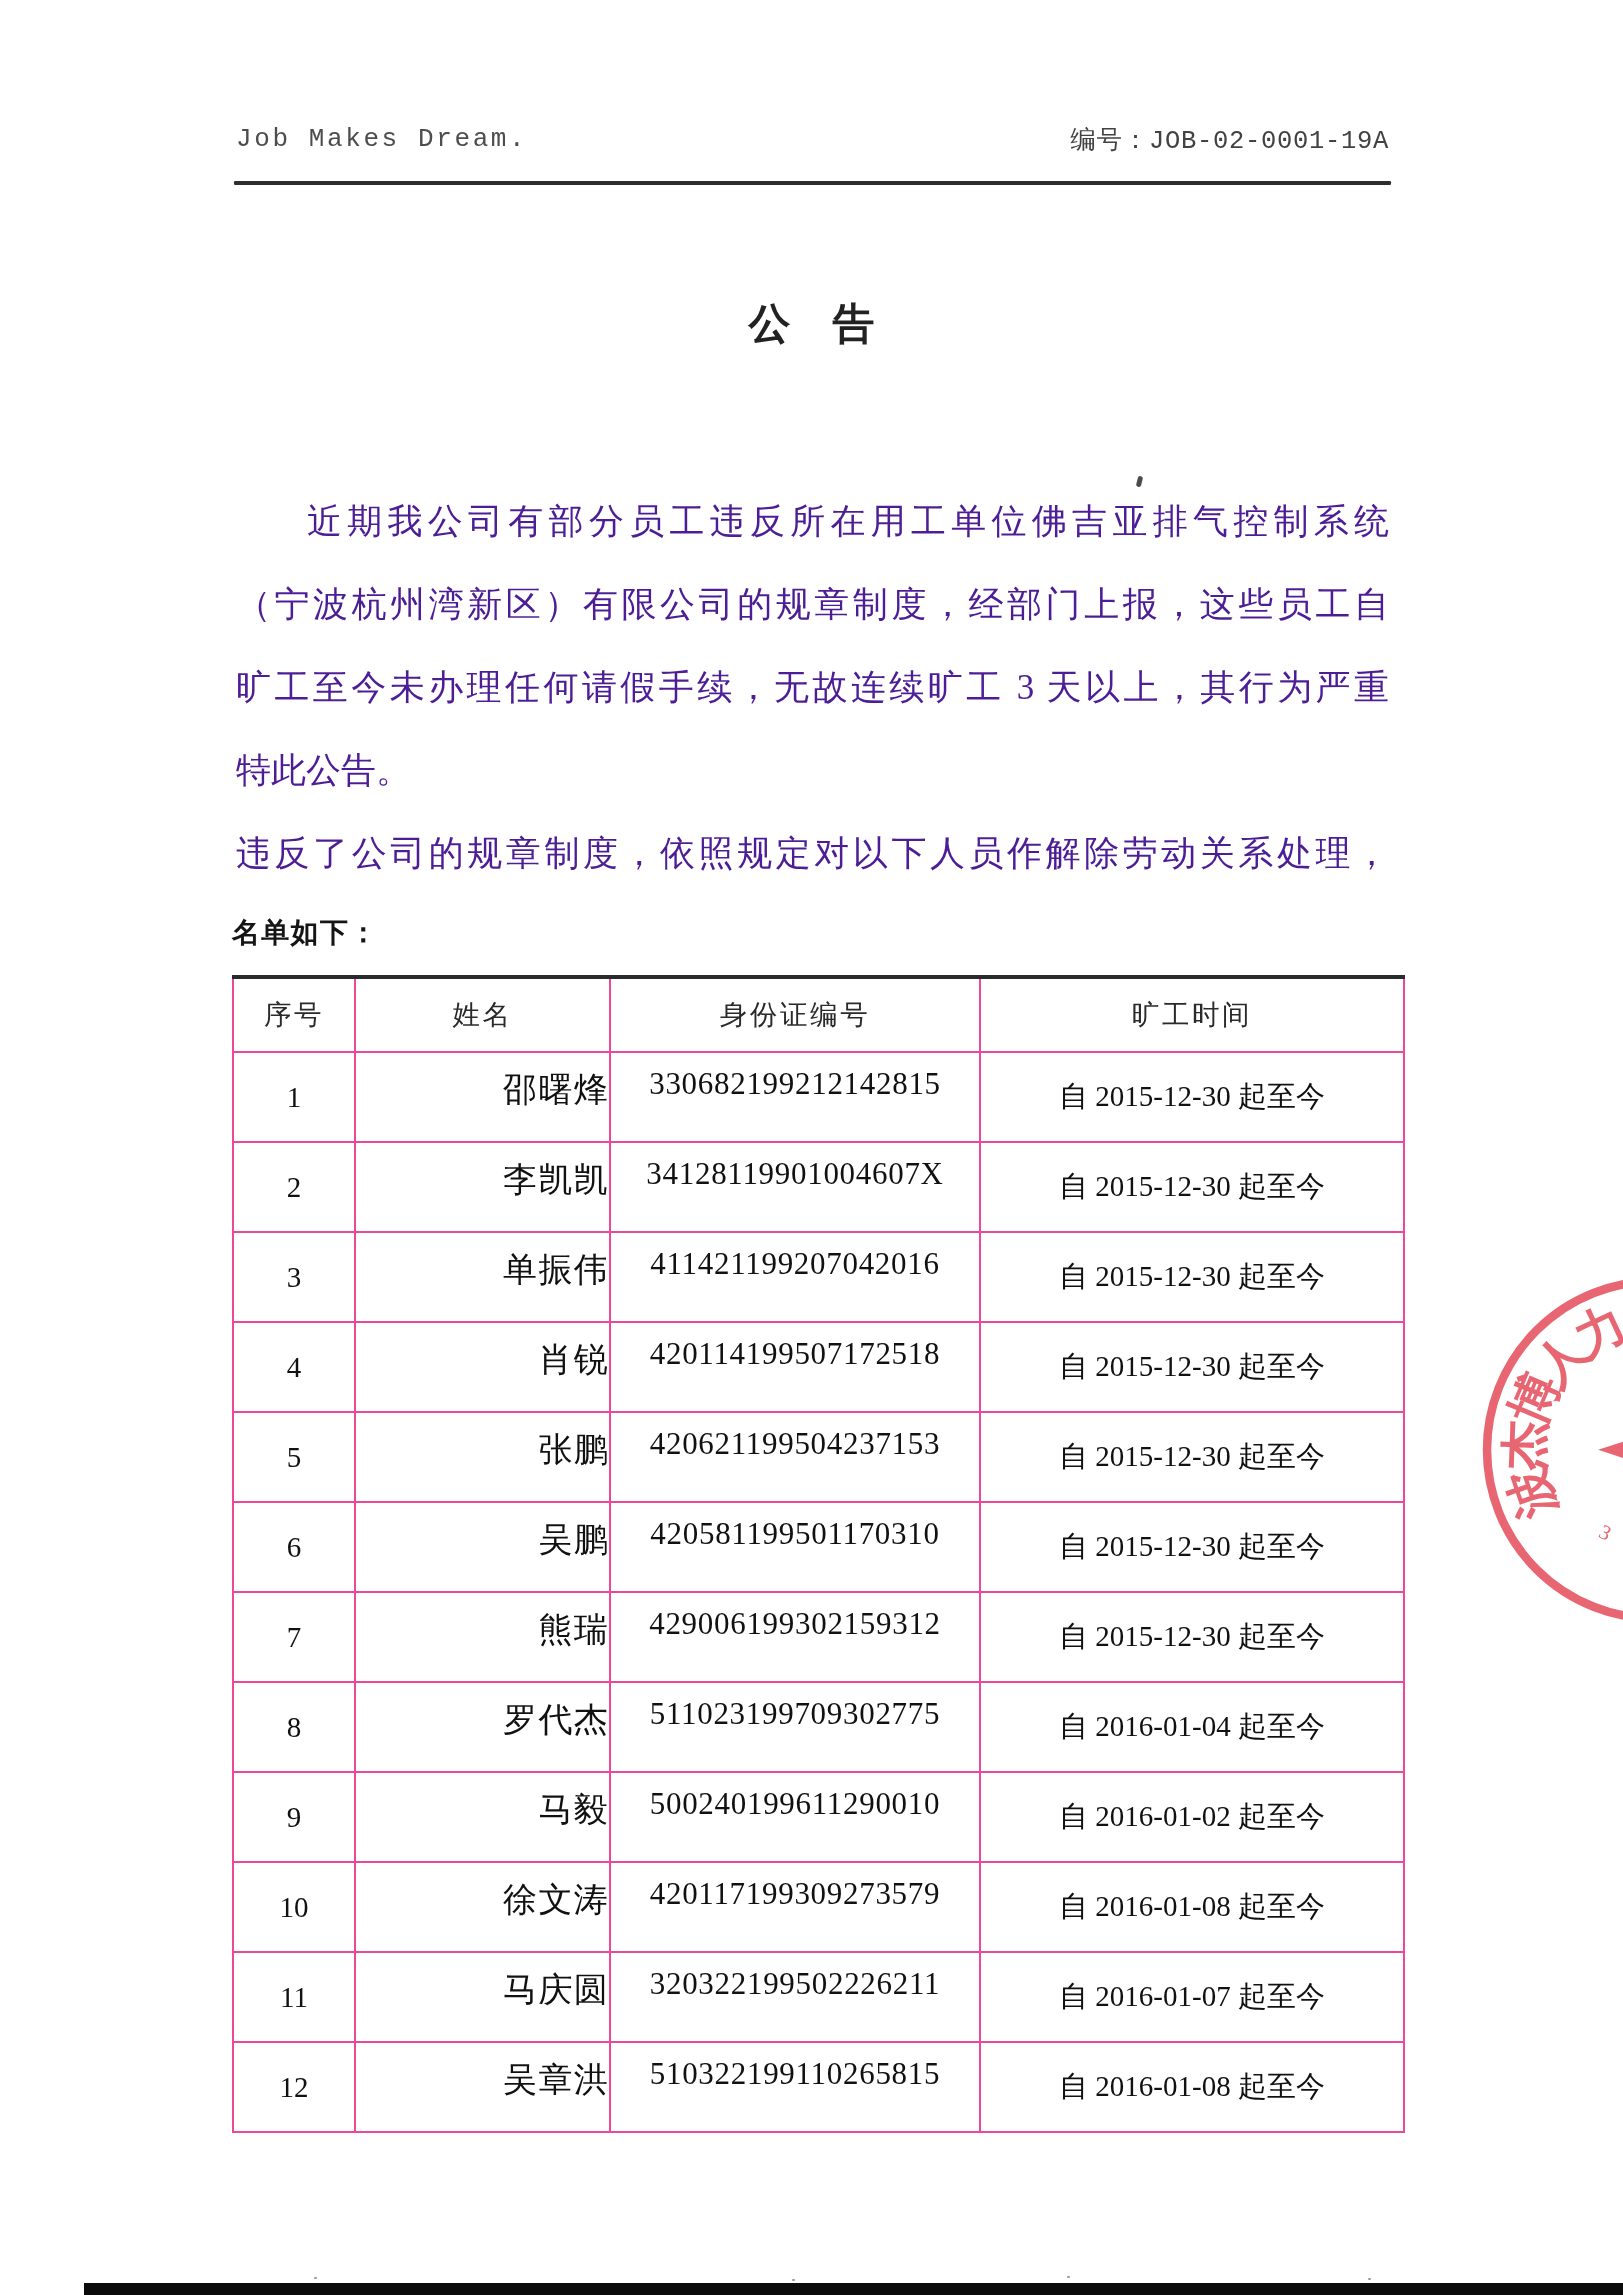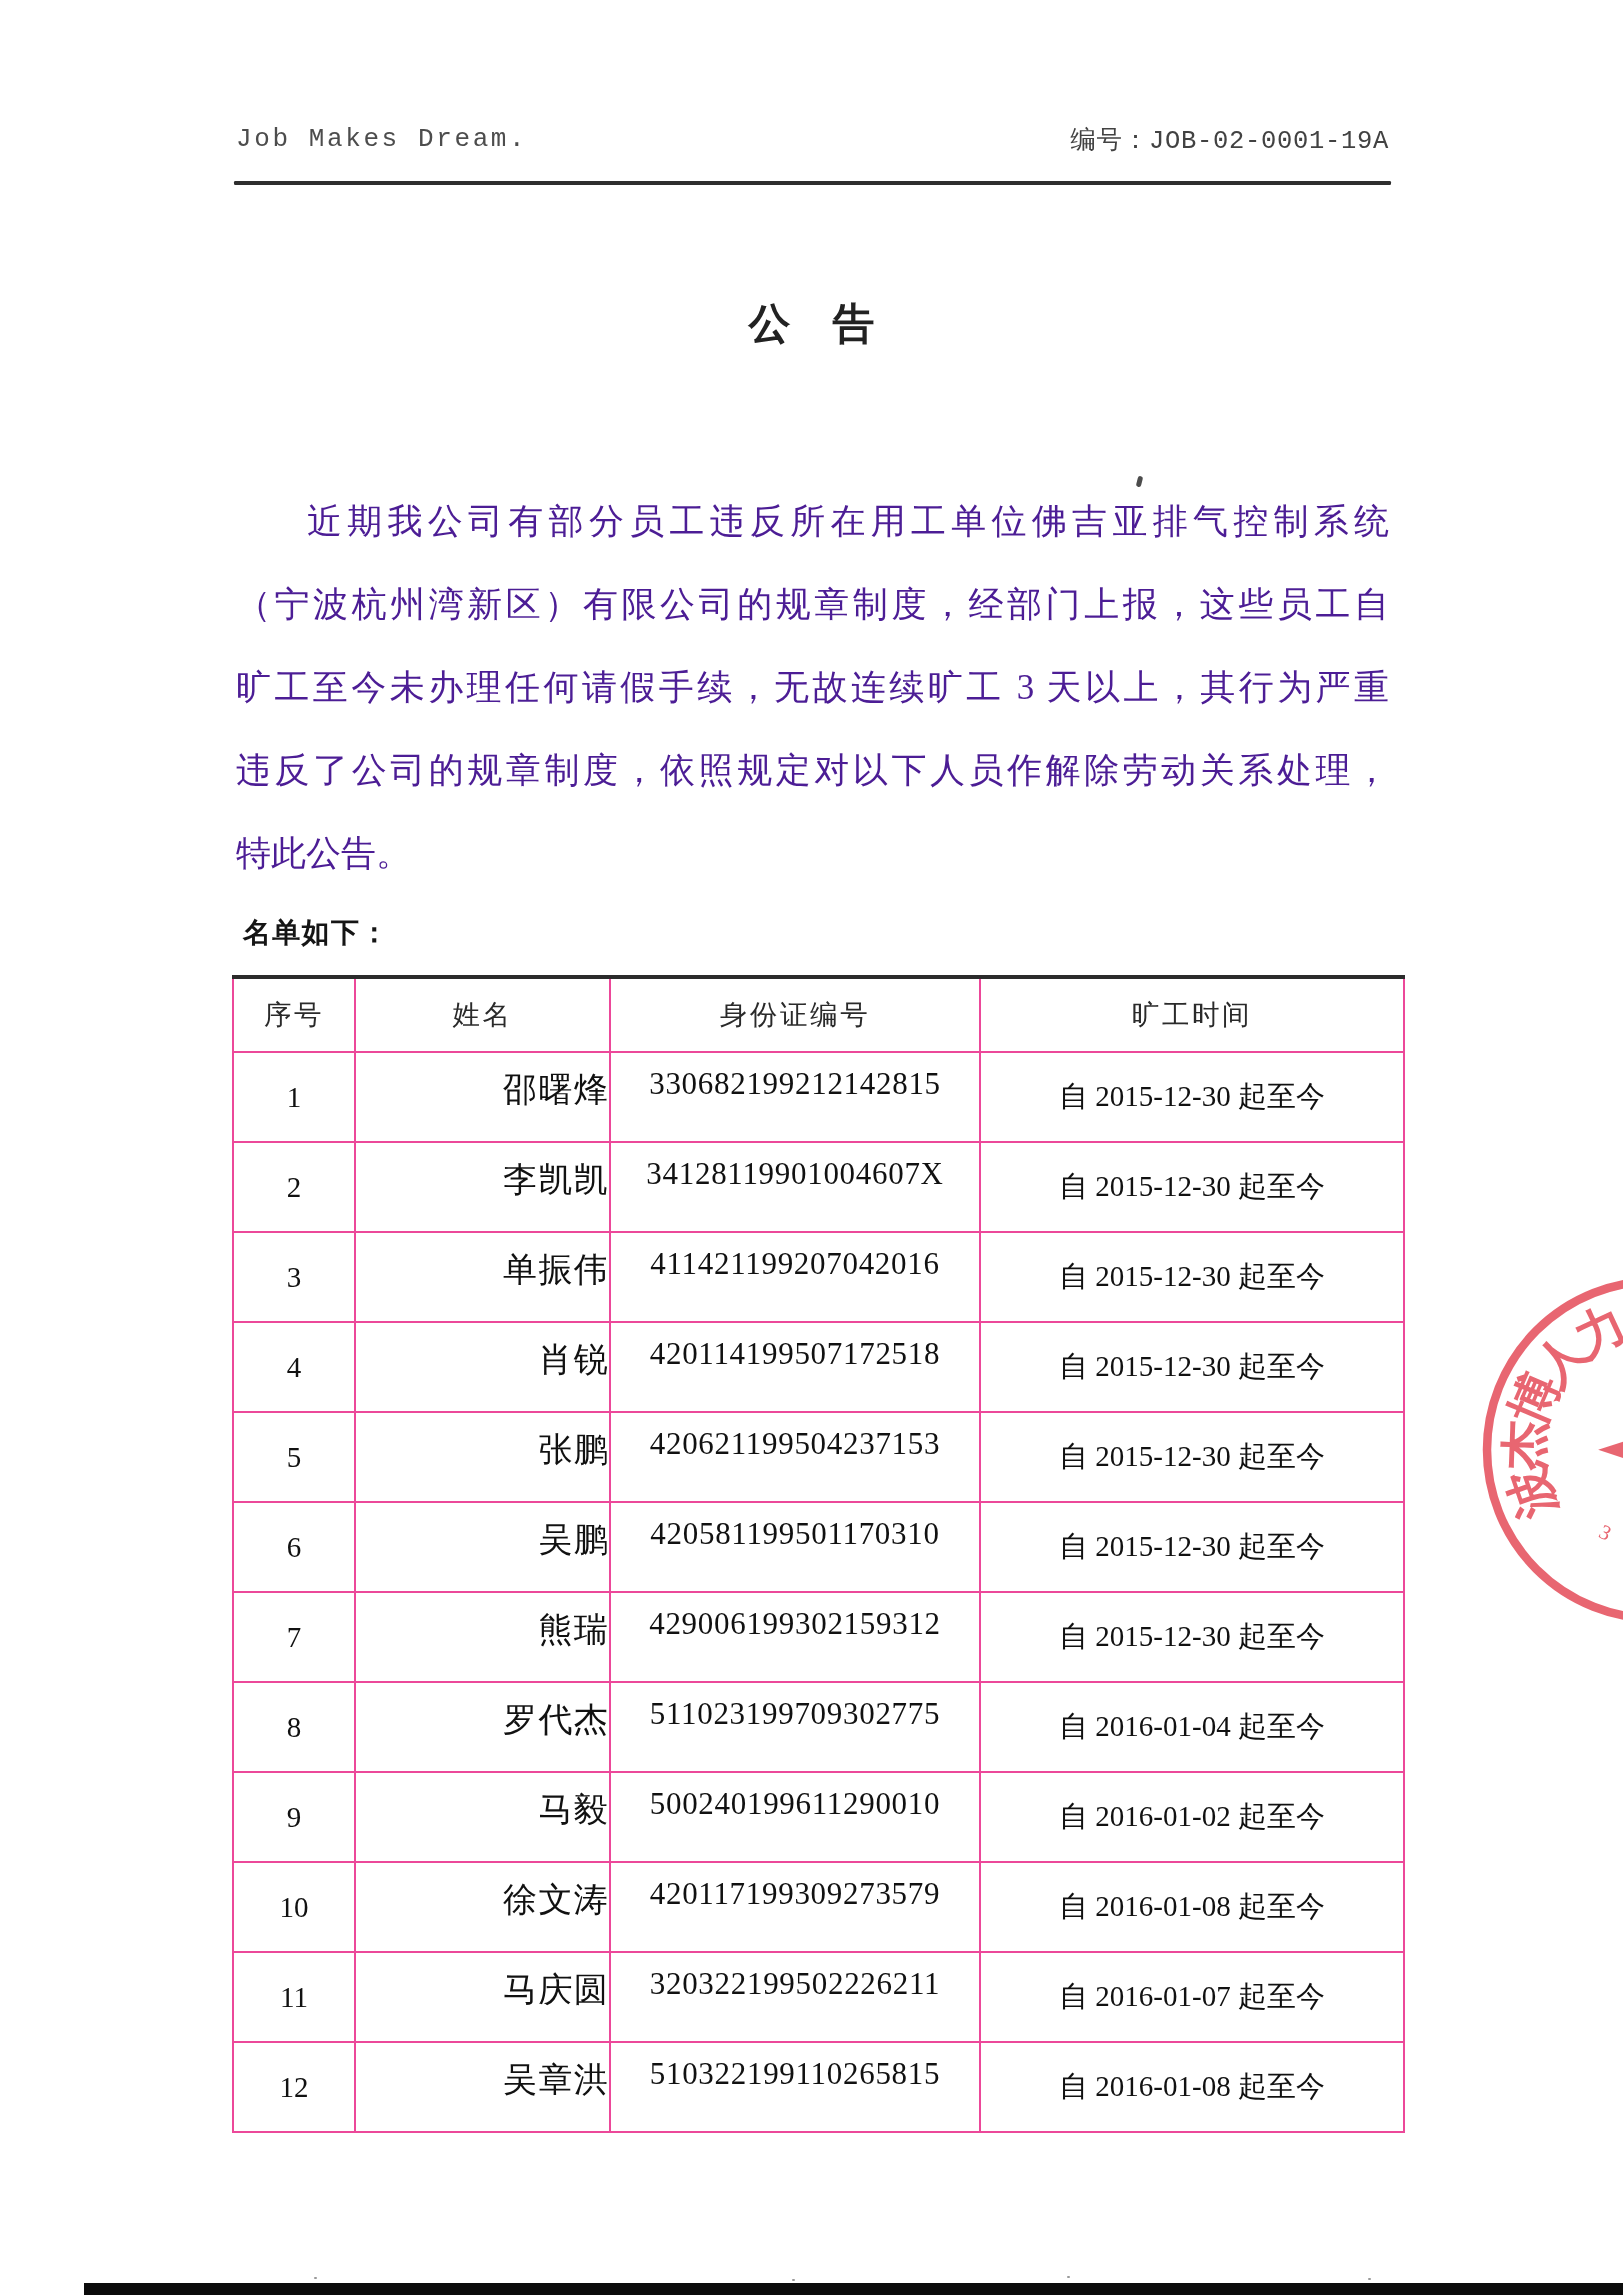--- a/index.html
+++ b/index.html
@@ -45,21 +45,21 @@
   .bline.indent { padding-left:71px; }
   .bline.last { text-align:left; text-align-last:left; }
 
   .stray-mark {
     position:absolute; left:1137px; top:476px; width:4.6px; height:11px;
     background:#4c4c4c; border-radius:2.6px; transform:rotate(14deg);
   }
 
   
   .list-label {
-    position:absolute; left:243px; top:914px;
+    position:absolute; left:232px; top:914px;
     font-family:"Liberation Sans","DejaVu Sans",sans-serif;
     font-size:28px; font-weight:700; color:#151515; letter-spacing:1.3px;
   }
 
   
   .tbl-wrap { position:absolute; left:232px; top:975px; width:1172px; }
   table.roster {
     width:100%; border-collapse:collapse; table-layout:fixed;
     border:2.6px solid #2b2b2b; border-top-width:4.6px;
   }
@@ -116,22 +116,22 @@
 <div class="hdr-rule"></div>
 
 <div class="doc-title">公　告</div>
 
 <div class="stray-mark"></div>
 
 <div class="doc-body">
   <div class="bline indent">近期我公司有部分员工违反所在用工单位佛吉亚排气控制系统</div>
   <div class="bline">（宁波杭州湾新区）有限公司的规章制度，经部门上报，这些员工自</div>
   <div class="bline">旷工至今未办理任何请假手续，无故连续旷工 3 天以上，其行为严重</div>
+  <div class="bline last">特此公告。</div>
   <div class="bline">违反了公司的规章制度，依照规定对以下人员作解除劳动关系处理，</div>
-  <div class="bline last">特此公告。</div>
 </div>
 
 <div class="list-label">名单如下：</div>
 
 <div class="tbl-wrap">
   <table class="roster">
     <colgroup>
       <col style="width:122px">
         <col style="width:255px">
         <col style="width:370px">

